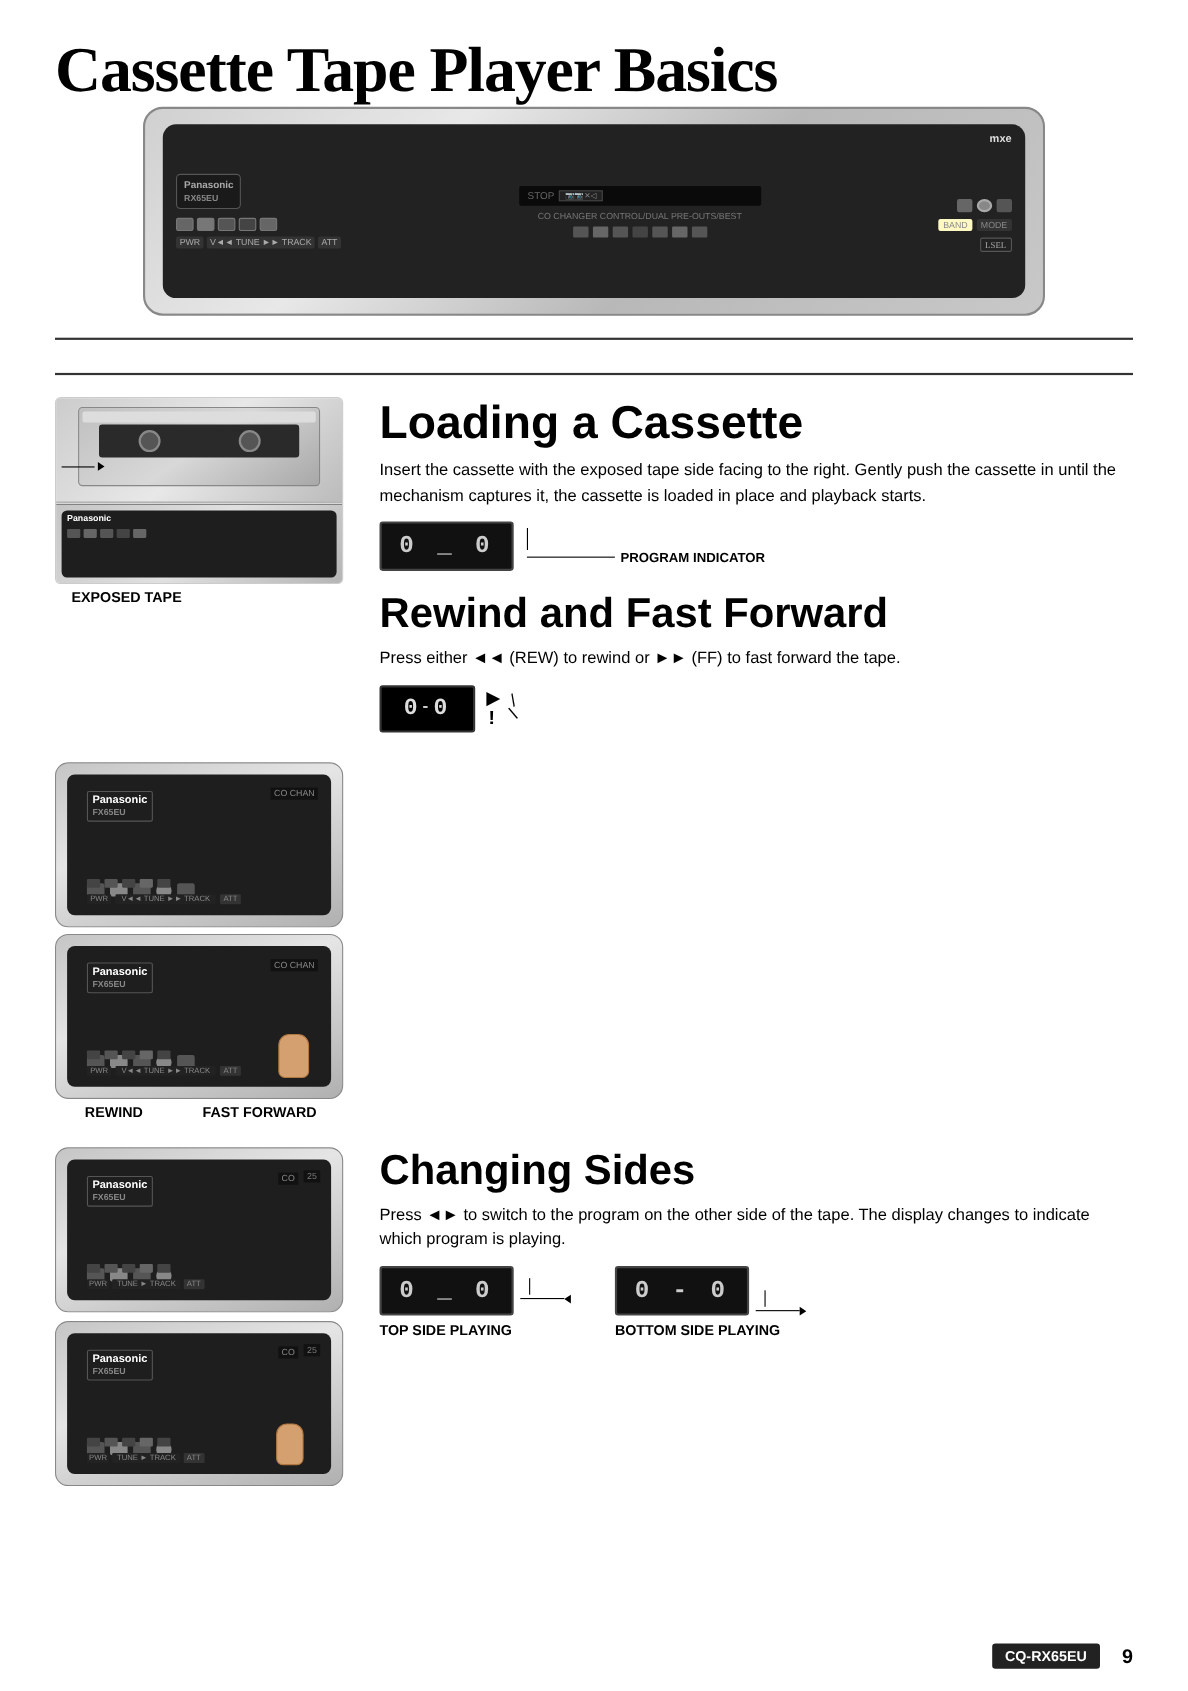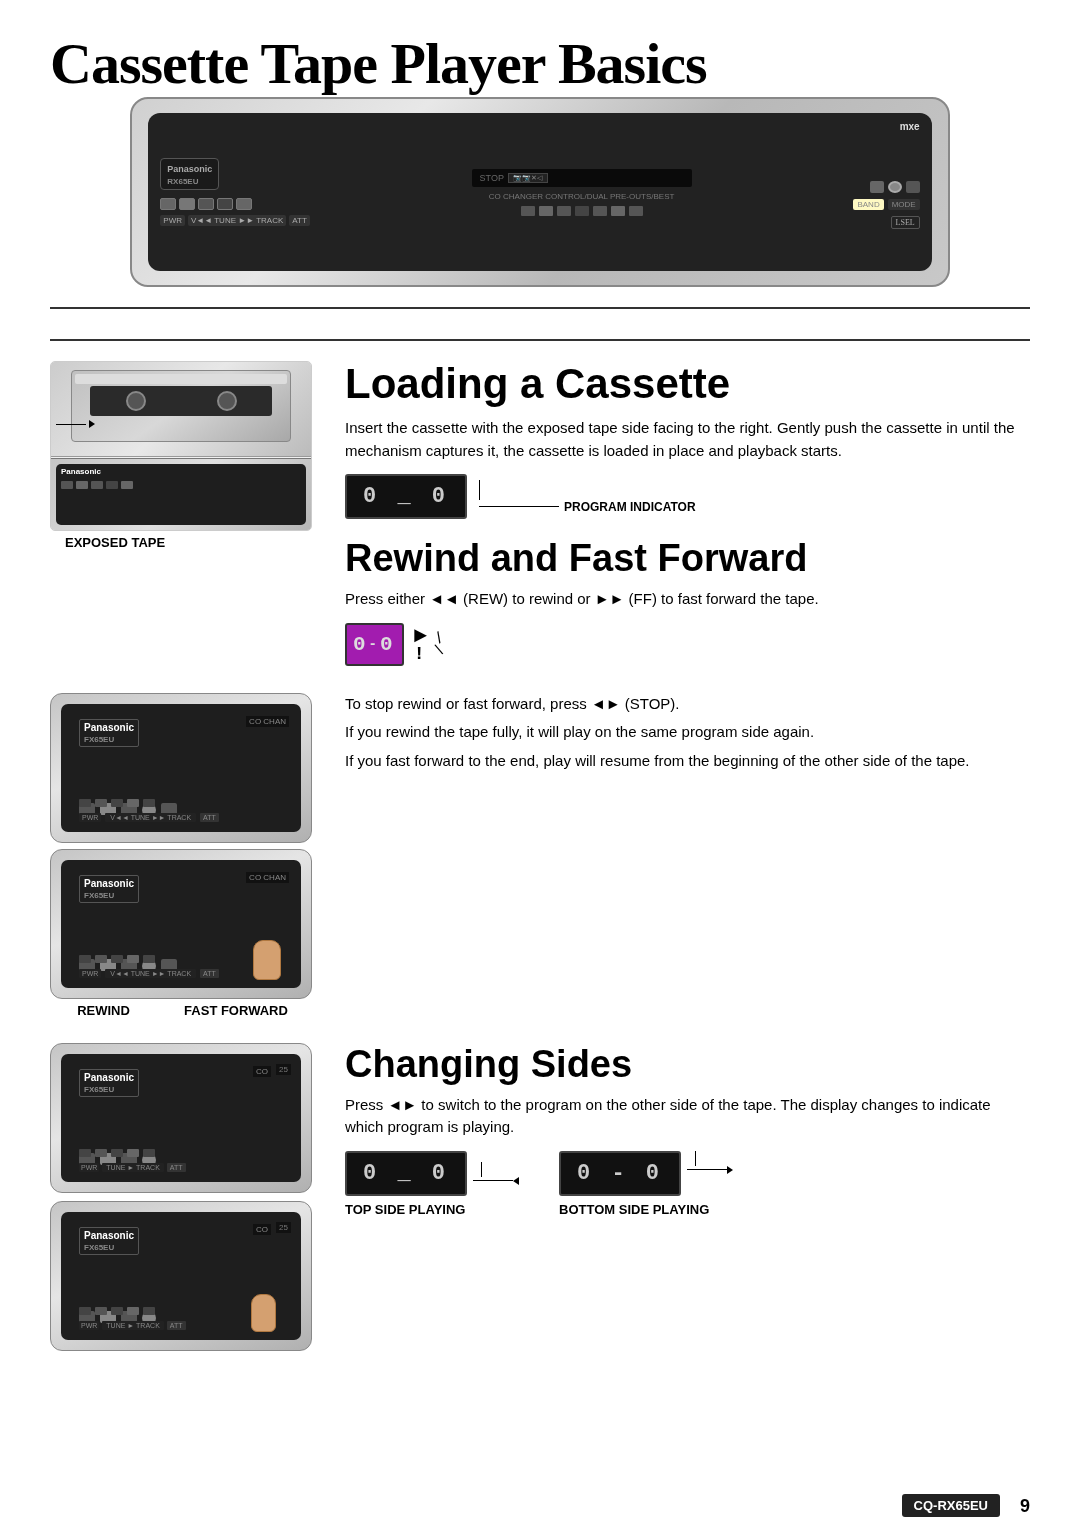--- a/index.html
+++ b/index.html
@@ -166,24 +166,24 @@
 
     
     .display-container-ff {
       display: flex;
       align-items: center;
       gap: 10px;
       margin: 12px 0;
     }
 
     .ff-disp {
-      background: #a21caf;
+      background: #000000;
       border: 2px solid #333;
       border-radius: 3px;
-      padding: 8px 6px;
+      padding: 8px 20px;
       color: #ddd;
       font-size: 21px;
       font-family: 'Courier New', monospace;
       font-weight: bold;
       letter-spacing: 3px;
       position: relative;
     }
 
     
     .prog-ind-row {
@@ -483,25 +483,20 @@
           </div>
         </div>
       </div>
 
       <div class="labels-row">
         <span style="font-size:13px; font-weight:bold;">REWIND</span>
         <span style="font-size:13px; font-weight:bold;">FAST FORWARD</span>
       </div>
     </div>
 
-    <div class="right-col">
-      <p class="body-text" style="margin-bottom:6px;">To stop rewind or fast forward, press ◄► (STOP).</p>
-      <p class="body-text" style="margin-bottom:6px;">If you rewind the tape fully, it will play on the same program side again.</p>
-      <p class="body-text">If you fast forward to the end, play will resume from the beginning of the other side of the tape.</p>
-    </div>
   </div>
 
   <div class="two-col" style="margin-top:10px;">
 
     <div class="left-col">
 
       <div class="device-rect" style="margin-bottom:8px;">
         <div class="device-rect-inner">
           <div class="dev-brand-lbl">Panasonic<br><span style="font-size:8px; color:#888;">FX65EU</span></div>
           <div style="position:absolute; top:10px; right:10px; color:#777; font-size:8px; background:#111; padding:1px 3px;">25</div>
@@ -572,21 +567,21 @@
               <div style="display:flex; align-items:center;">
                 <div style="width:40px; height:1px; background:#000;"></div>
                 <div style="width:0; height:0; border-top:4px solid transparent; border-bottom:4px solid transparent; border-right:6px solid #000;"></div>
               </div>
             </div>
           </div>
           <div class="display-caption">TOP SIDE PLAYING</div>
         </div>
 
         <div class="display-item">
-          <div style="display:flex; align-items:flex-start; gap:6px;">
+          <div style="display:flex; align-items:flex-end; gap:6px;">
             <div class="prog-disp-box">
               <span>0 - 0</span>
             </div>
             <div style="display:flex; flex-direction:column; align-items:flex-start;">
               <div style="width:1px; height:15px; background:#000; margin-left:8px;"></div>
               <div style="display:flex; align-items:center;">
                 <div style="width:40px; height:1px; background:#000;"></div>
                 <div style="width:0; height:0; border-top:4px solid transparent; border-bottom:4px solid transparent; border-left:6px solid #000;"></div>
               </div>
             </div>

